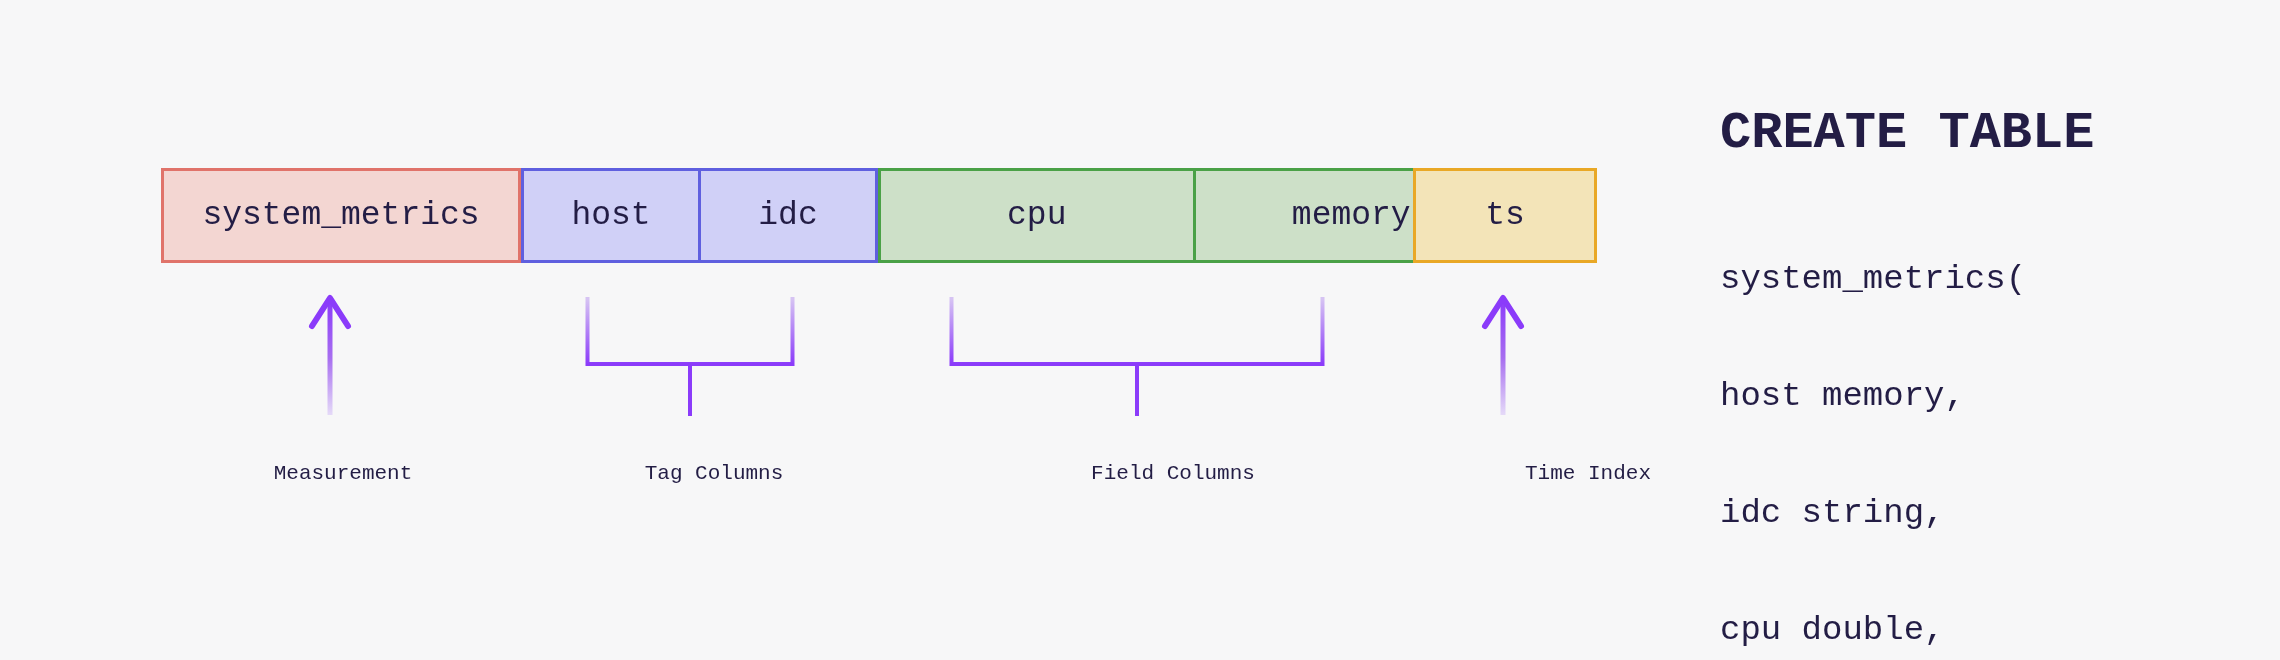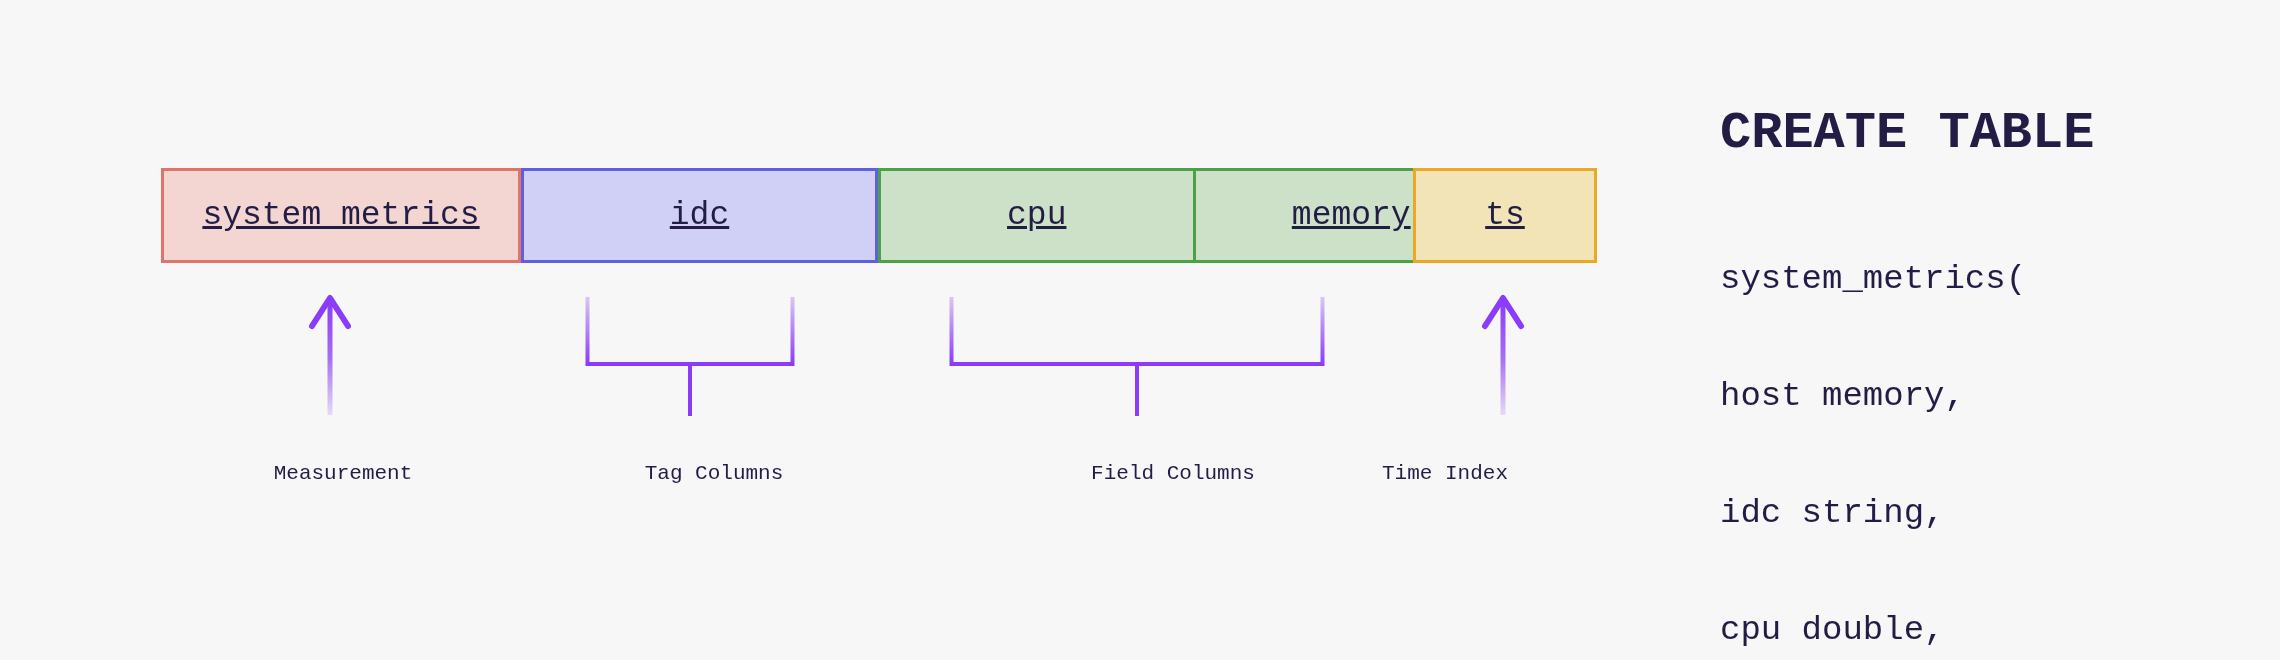--- a/index.html
+++ b/index.html
@@ -30,21 +30,20 @@
   .grp-2 { left: 878px;  width: 632px; background: var(--g2-fill); border-color: var(--g2-border); }
   .grp-3 { left: 1413px; width: 184px; background: var(--g3-fill); border-color: var(--g3-border); }
   .cell {
     flex: 1;
     display: flex;
     align-items: center;
     justify-content: center;
     font-size: 33px;
     color: var(--text, #231d45);
     white-space: nowrap;
-    text-decoration: underline;
   }
   .grp-1 .cell + .cell { border-left: 3px solid var(--g1-border); }
   .grp-2 .cell + .cell { border-left: 3px solid var(--g2-border); text-align: center; }
   
   .overlay {
     position: absolute;
     left: 0; top: 0;
     width: 2280px; height: 660px;
   }
   
@@ -53,21 +52,21 @@
     top: 457px;
     transform: translateX(-50%);
     font-size: 21px;
     line-height: 33px;
     color: var(--text, #231d45);
     white-space: nowrap;
   }
   .lbl-0 { left: 343px; }
   .lbl-1 { left: 714px; }
   .lbl-2 { left: 1173px; }
-  .lbl-3 { left: 1445px; text-align: right; }
+  .lbl-3 { left: 1588px; text-align: right; }
   
   .sql {
     position: absolute;
     left: 1720px;
     top: 110px;
     color: var(--text, #231d45);
   }
   .sql-heading {
     font-size: 52px;
     line-height: 48px;
@@ -83,20 +82,21 @@
 </style>
 </head>
 <body>
 
 <div class="canvas">
 
   <div class="grp grp-0">
     <div class="cell">system_metrics</div>
   </div>
   <div class="grp grp-1">
+    <div class="cell">host</div>
     <div class="cell">idc</div>
   </div>
   <div class="grp grp-2">
     <div class="cell">cpu</div>
     <div class="cell">memory</div>
   </div>
   <div class="grp grp-3">
     <div class="cell">ts</div>
   </div>
 

